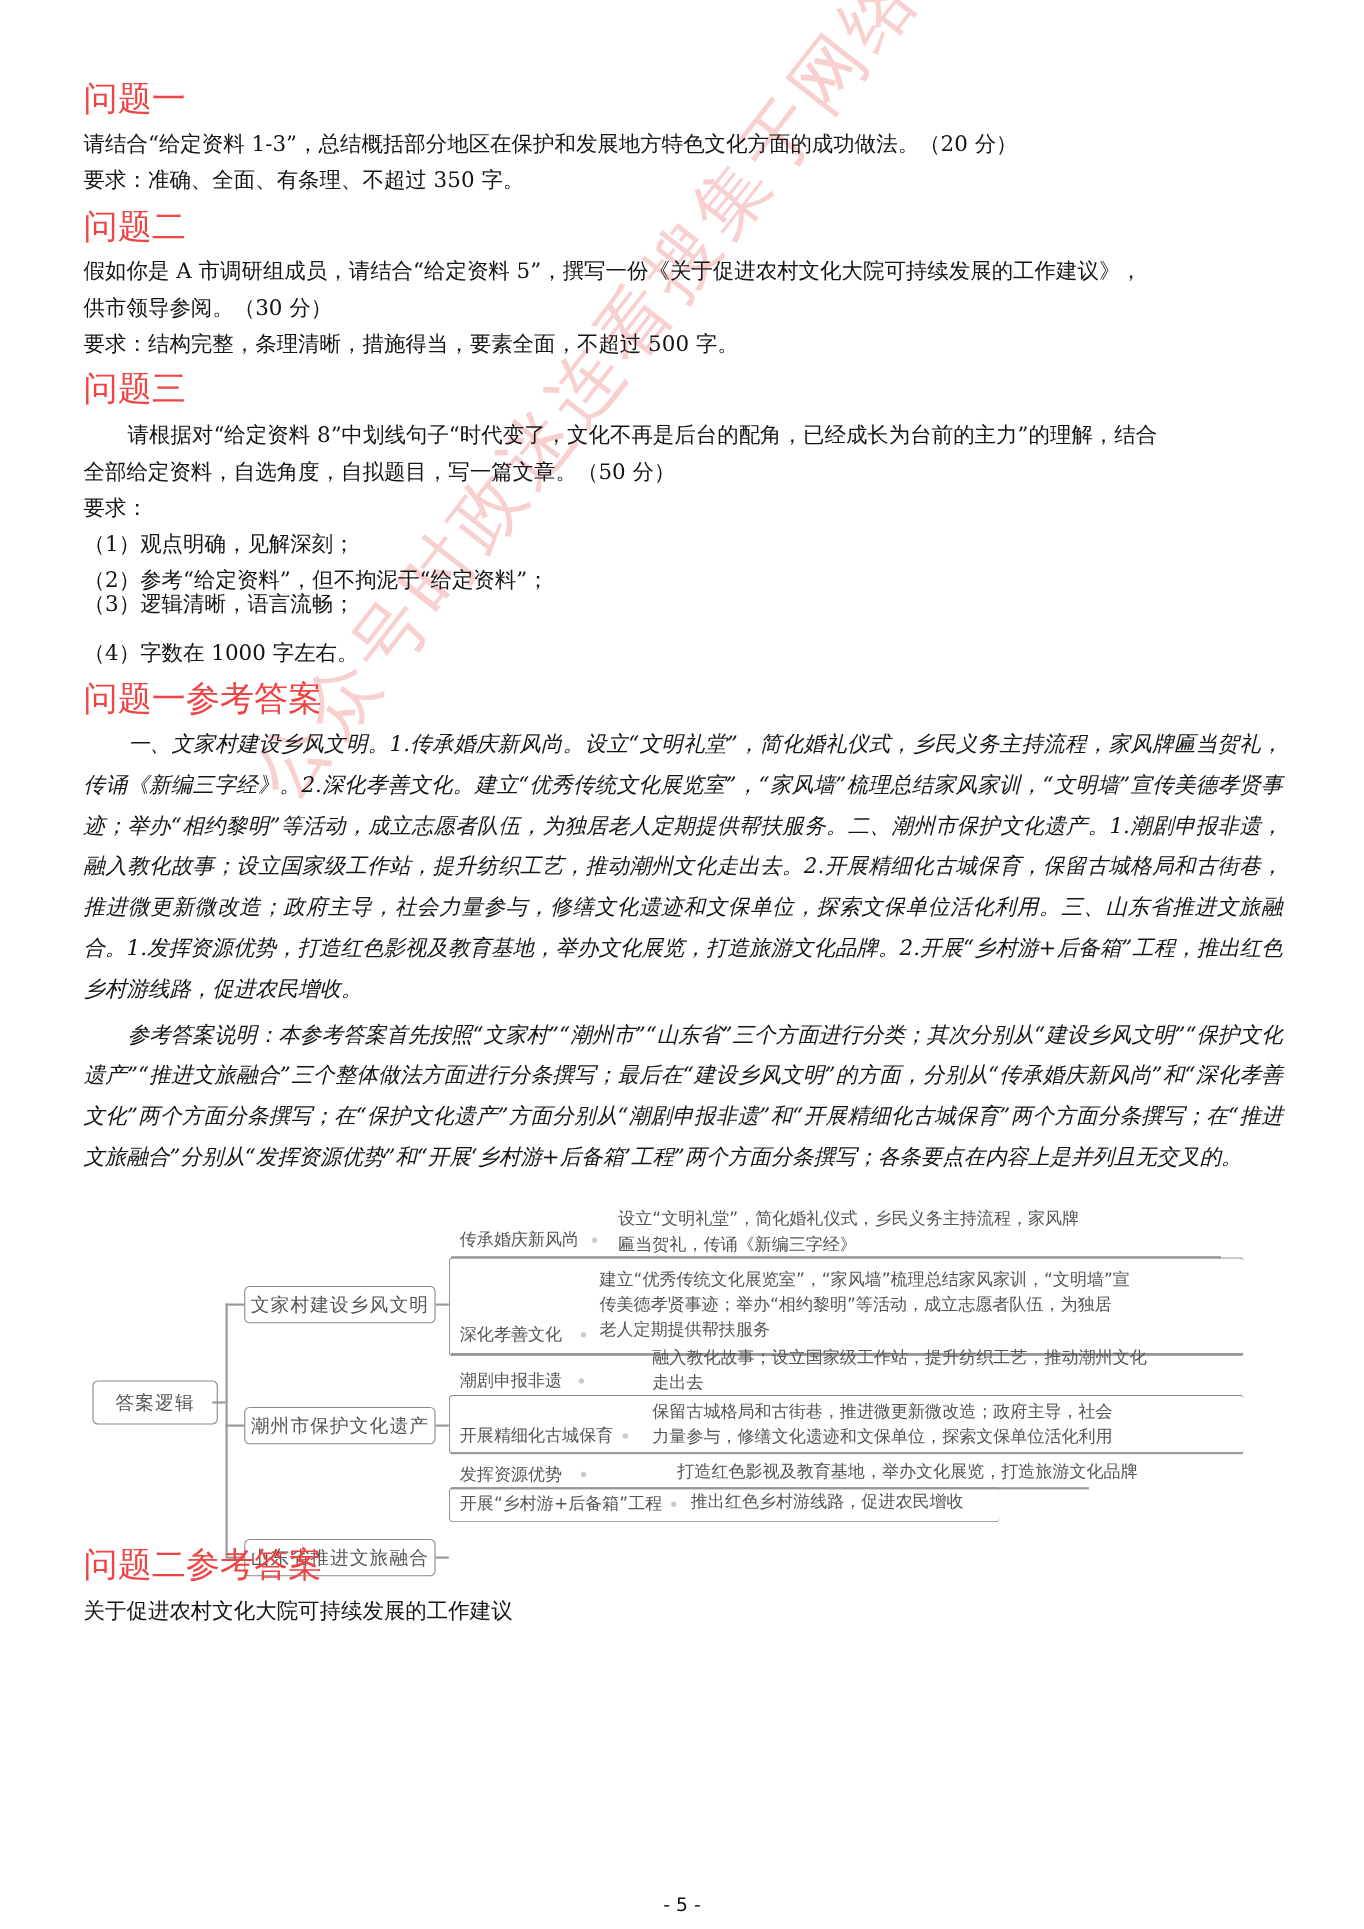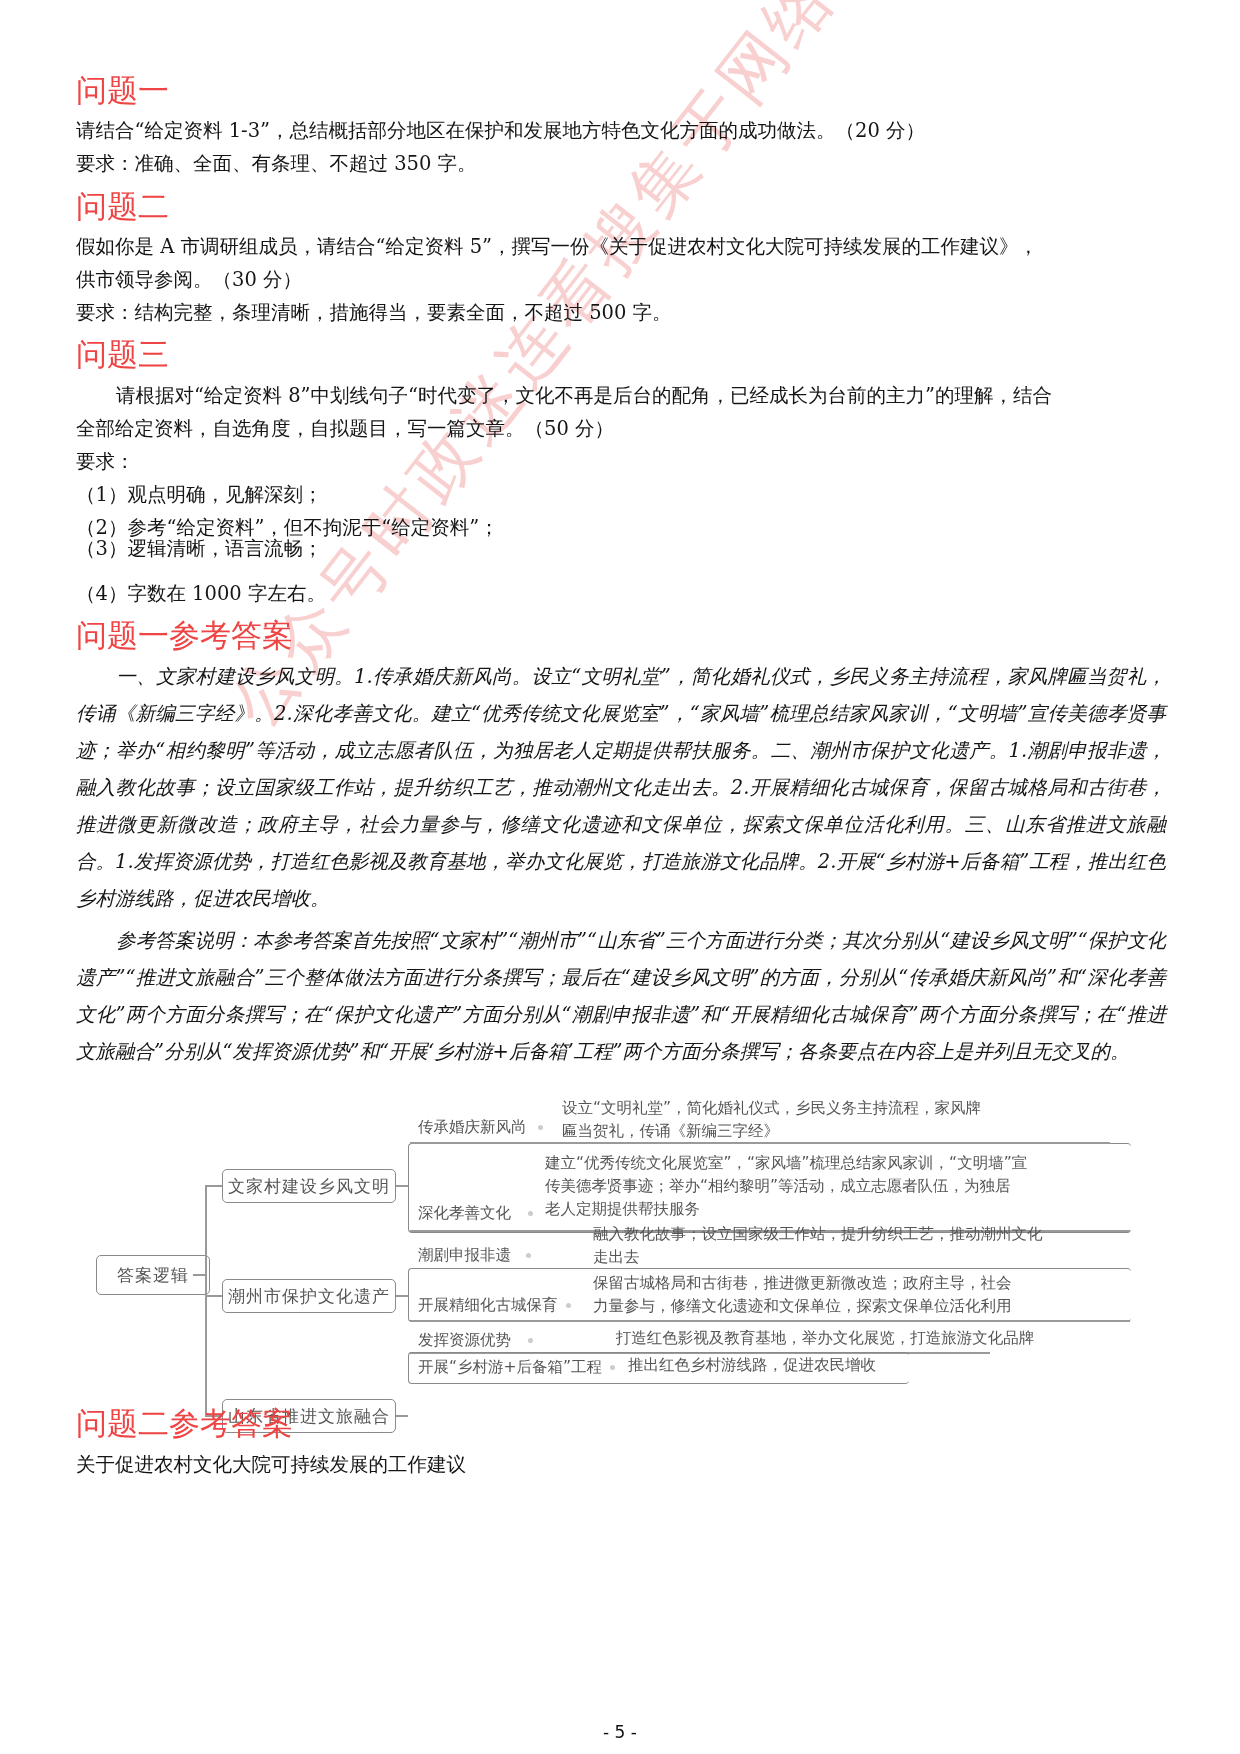--- a/index.html
+++ b/index.html
@@ -58,21 +58,21 @@
   <div class="p" style="top:510px;">（2）参考“给定资料”，但不拘泥于“给定资料”；</div>
   <div class="p" style="top:531px;">（3）逻辑清晰，语言流畅；</div>
   <div class="p" style="top:576px;">（4）字数在 1000 字左右。</div>
 
   <div class="h" style="top:615px;">问题一参考答案</div>
   <div class="para" style="top:658px;"><span class="ind"></span><span>一、文家村建设乡风文明。1.传承婚庆新风尚。设立“文明礼堂”，简化婚礼仪式，乡民义务主持流程，家风牌匾当贺礼，传诵《新编三字经》。2.深化孝善文化。建立“优秀传统文化展览室”，“家风墙”梳理总结家风家训，“文明墙”宣传美德孝贤事迹；举办“相约黎明”等活动，成立志愿者队伍，为独居老人定期提供帮扶服务。二、潮州市保护文化遗产。1.潮剧申报非遗，融入教化故事；设立国家级工作站，提升纺织工艺，推动潮州文化走出去。2.开展精细化古城保育，保留古城格局和古街巷，推进微更新微改造；政府主导，社会力量参与，修缮文化遗迹和文保单位，探索文保单位活化利用。三、山东省推进文旅融合。1.发挥资源优势，打造红色影视及教育基地，举办文化展览，打造旅游文化品牌。2.开展“乡村游+后备箱”工程，推出红色乡村游线路，促进农民增收。</span></div>
   <div class="para" style="top:922px;"><span class="ind"></span><span>参考答案说明：本参考答案首先按照“文家村”“潮州市”“山东省”三个方面进行分类；其次分别从“建设乡风文明”“保护文化遗产”“推进文旅融合”三个整体做法方面进行分条撰写；最后在“建设乡风文明”的方面，分别从“传承婚庆新风尚”和“深化孝善文化”两个方面分条撰写；在“保护文化遗产”方面分别从“潮剧申报非遗”和“开展精细化古城保育”两个方面分条撰写；在“推进文旅融合”分别从“发挥资源优势”和“开展‘乡村游+后备箱’工程”两个方面分条撰写；各条要点在内容上是并列且无交叉的。</span></div>
 
   <div class="mm">
 
-    <div class="box" style="left:16px; top:20px; width:112px; height:38px;">
+    <div class="box" style="left:4px; top:20px; width:112px; height:38px;">
       <span>答案逻辑</span>
     </div>
 
     <div class="line" style="left:113px; top:39px; width:12px; height:1.5px;"></div>
     <div class="line" style="left:125px; top:-50px; width:1.5px; height:230px;"></div>
     <div class="line" style="left:125px; top:-50px; width:18px; height:1.5px;"></div>
     <div class="line" style="left:125px; top:60px; width:18px; height:1.5px;"></div>
     <div class="line" style="left:125px; top:180px; width:18px; height:1.5px;"></div>
 
     <div class="box" style="left:142px; top:-66px; width:172px; height:32px;">

